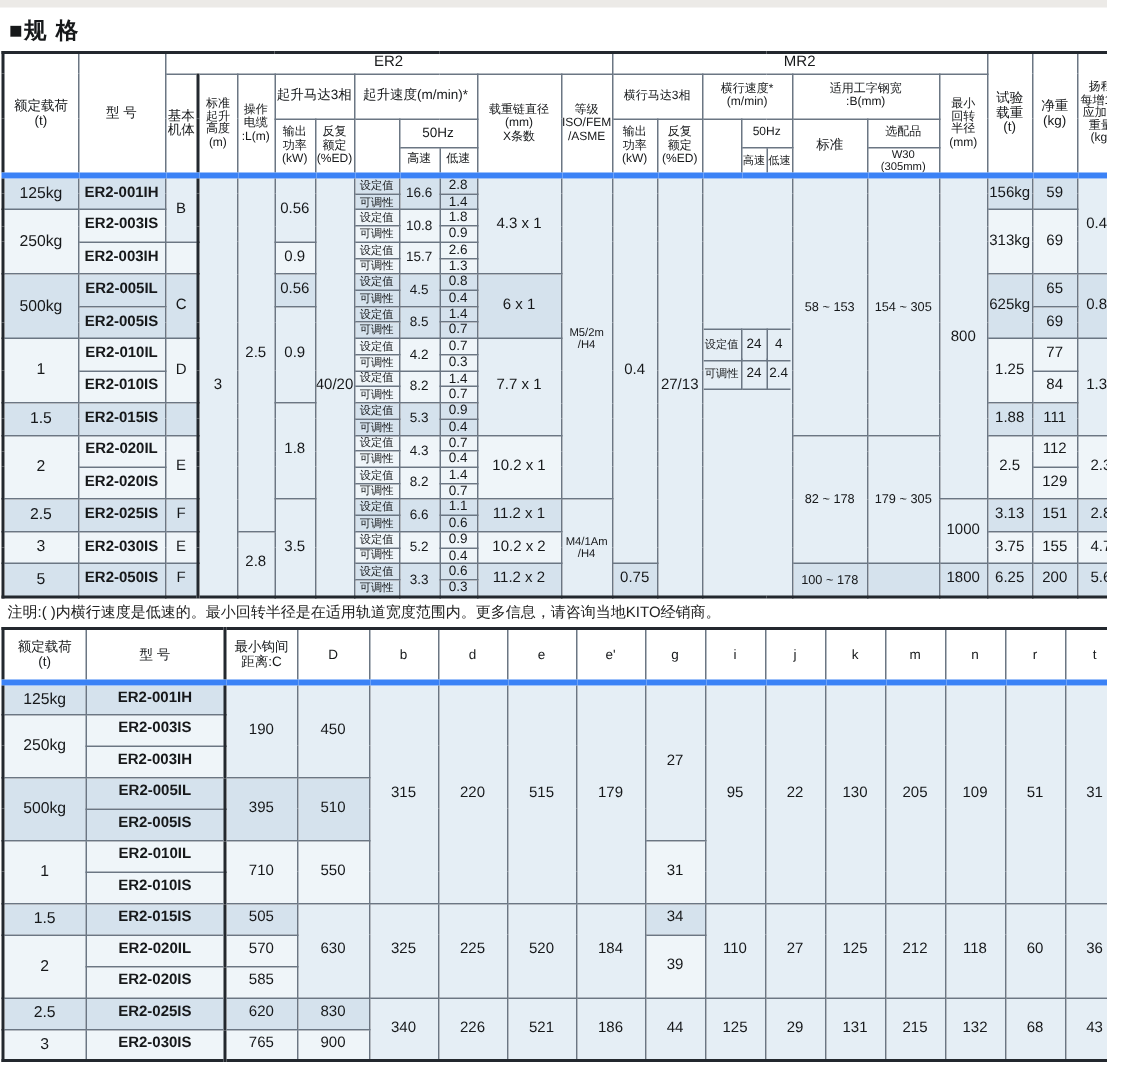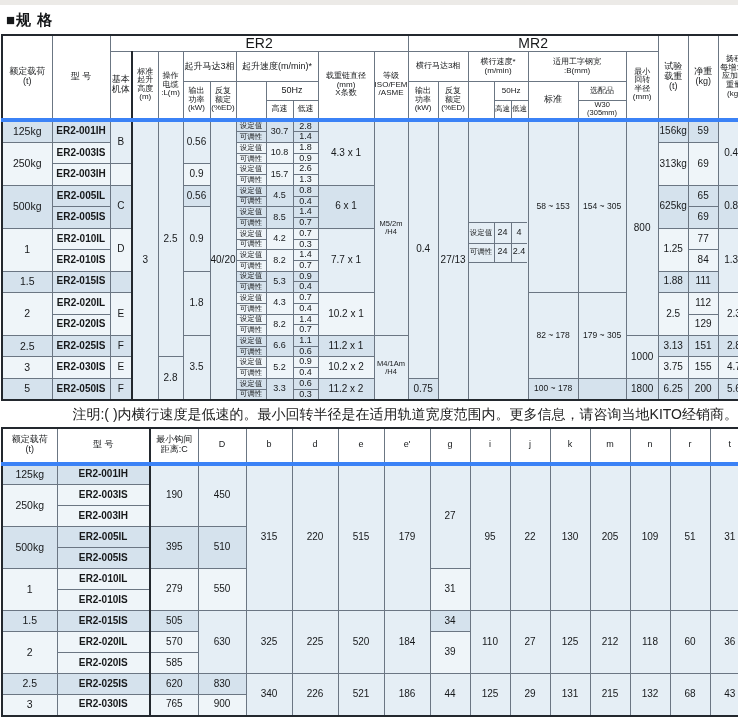--- a/index.html
+++ b/index.html
@@ -1,34 +1,34 @@
 <!DOCTYPE html>
 <html><head>
 <meta charset="utf-8">
 <style>
   html,body{margin:0;padding:0;background:#ffffff;color:#16181a;
     font-family:"Liberation Sans","DejaVu Sans",sans-serif;}
   #page{width:738px;height:726px;background:#fff;position:relative;overflow:hidden;}
   .scan-strip{height:5px;background:#eceae7;}
   .title{font-weight:bold;font-size:15px;margin:6px 0 4px 6px;letter-spacing:1px;}
-  .notes{font-size:14px;line-height:1.45;margin:3px 0 2px 5px;color:#222;text-align:right;}
+  .notes{font-size:10px;line-height:1.45;margin:3px 0 2px 5px;color:#222;}
   .notes .l2{margin-left:40px;}
   table{border-collapse:collapse;table-layout:fixed;width:748px;margin-left:1px;
         border:2px solid #23282e;}
   td{padding:0;text-align:center;vertical-align:middle;border:1px solid #6b7683;
      font-size:10px;line-height:1.08;white-space:pre-line;overflow:hidden;}
   thead td{background:#ffffff;font-size:9px;}
   #spec thead tr:nth-child(1){height:14px;}
   #spec thead tr:nth-child(2){height:30px;}
   #spec thead tr:nth-child(3){height:19px;}
   #spec thead tr:nth-child(4){height:19px;}
   #spec tbody tr{height:10px;}
   #dim thead tr{height:36px;}
   #dim tbody tr{height:21px;}
-  .band{font-size:14px;}
+  .band{font-size:10px;}
   .small{font-size:8px;}
   .tiny{font-size:7.5px;}
   .a{background:#d5e2ed;}
   .b{background:#eff5f9;}
   .m{background:#e5eef5;}
   .mod{font-weight:bold;font-size:10px;letter-spacing:0;}
   .ld{font-size:10.5px;}
   .sp{font-size:9px;}
   .lbl{font-size:7.5px;}
   .gr{font-size:7.5px;}
@@ -156,21 +156,21 @@
       <tbody>
         <tr>
           <td rowspan="2" class="a ld">125kg</td>
           <td rowspan="2" class="a mod">ER2-001IH</td>
           <td rowspan="4" class="m">B</td>
           <td rowspan="26" class="m hl">3</td>
           <td rowspan="22" class="m">2.5</td>
           <td rowspan="4" class="m">0.56</td>
           <td rowspan="26" class="m">40/20</td>
           <td class="a lbl">设定值</td>
-          <td rowspan="2" class="a sp">30.7</td>
+          <td rowspan="2" class="a sp">16.6</td>
           <td class="a sp">2.8</td>
           <td rowspan="6" class="m">4.3  x  1</td>
           <td rowspan="20" class="m gr">M5/2m
 /H4</td>
           <td rowspan="24" class="m">0.4</td>
           <td rowspan="26" class="m">27/13</td>
           <td rowspan="26" colspan="3" class="m trav"><div class="mini"><div class="mrow"><span class="mlbl">设定值</span><span class="mval">24</span><span class="mval">4</span></div><div class="mrow"><span class="mlbl">可调性</span><span class="mval">24</span><span class="mval">2.4</span></div></div></td>
           <td rowspan="16" class="m bw">58 ~ 153</td>
           <td rowspan="16" class="m bw">154 ~ 305</td>
           <td rowspan="20" class="m">800</td>
@@ -444,21 +444,21 @@
           <td class="a mod">ER2-005IL</td>
           <td rowspan="2" class="a hl">395</td>
           <td rowspan="2" class="a">510</td>
         </tr>
         <tr>
           <td class="a mod">ER2-005IS</td>
         </tr>
         <tr>
           <td rowspan="2" class="b ld">1</td>
           <td class="b mod">ER2-010IL</td>
-          <td rowspan="2" class="b hl">279</td>
+          <td rowspan="2" class="b hl">710</td>
           <td rowspan="2" class="b">550</td>
           <td rowspan="2" class="b">31</td>
         </tr>
         <tr>
           <td class="b mod">ER2-010IS</td>
         </tr>
         <tr>
           <td class="a ld">1.5</td>
           <td class="a mod">ER2-015IS</td>
           <td class="a hl">505</td>

